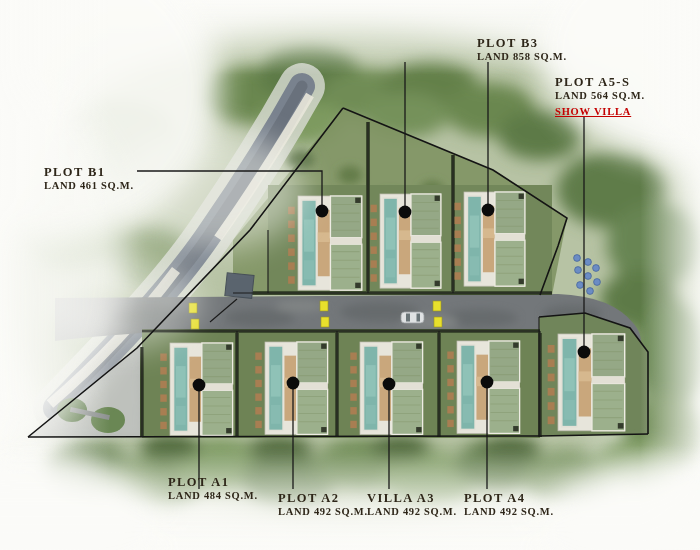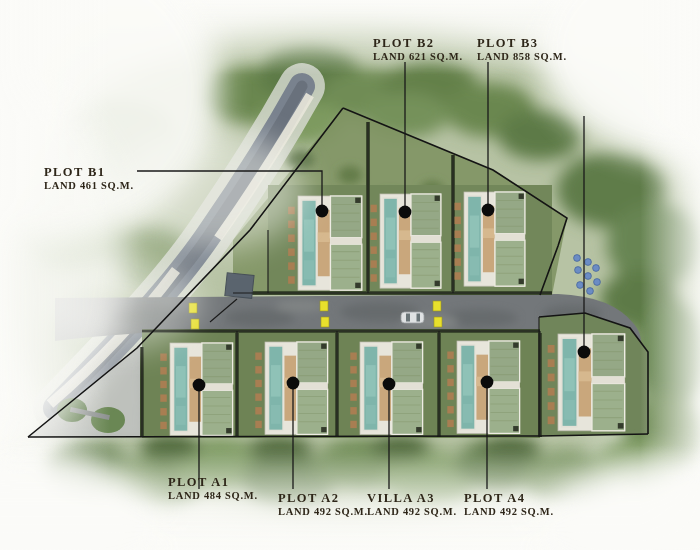--- a/index.html
+++ b/index.html
@@ -261,28 +261,29 @@
     <circle cx="389" cy="384" r="6.4"></circle>
     <circle cx="487" cy="382" r="6.4"></circle>
   </g>
 </svg>
 
 <div class="labels">
   <div class="plot-label" style="left:44px;top:166px">
     <div class="plot-name">PLOT B1</div>
     <div class="plot-land">LAND 461 SQ.M.</div>
   </div>
-  <div class="plot-label" style="left:373px;top:37px">
-    <div class="plot-name">PLOT B2</div>
-    <div class="plot-land">LAND 621 SQ.M.</div>
-  </div>
   <div class="plot-label" style="left:477px;top:37px">
     <div class="plot-name">PLOT B3</div>
     <div class="plot-land">LAND 858 SQ.M.</div>
   </div>
+  <div class="plot-label" style="left:555px;top:76px">
+    <div class="plot-name">PLOT A5-S</div>
+    <div class="plot-land">LAND 564 SQ.M.</div>
+    <div class="badge">SHOW VILLA</div>
+  </div>
   <div class="plot-label" style="left:168px;top:476px">
     <div class="plot-name">PLOT A1</div>
     <div class="plot-land">LAND 484 SQ.M.</div>
   </div>
   <div class="plot-label" style="left:278px;top:492px">
     <div class="plot-name">PLOT A2</div>
     <div class="plot-land">LAND 492 SQ.M.</div>
   </div>
   <div class="plot-label" style="left:367px;top:492px">
     <div class="plot-name">VILLA A3</div>

